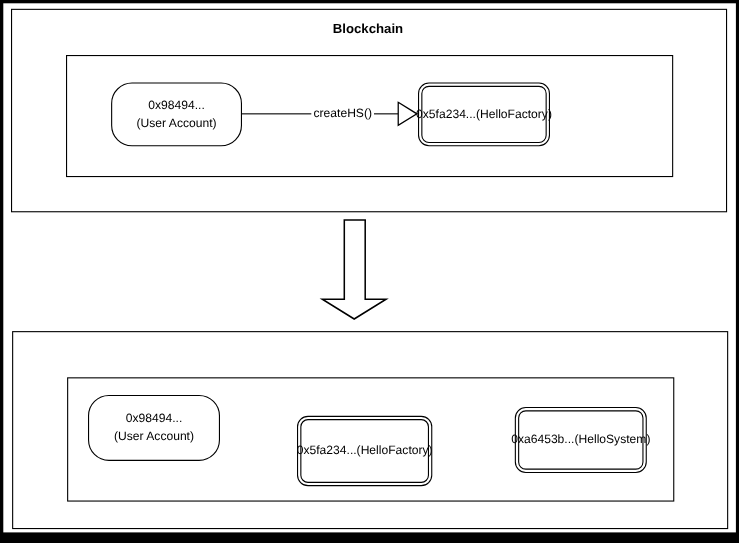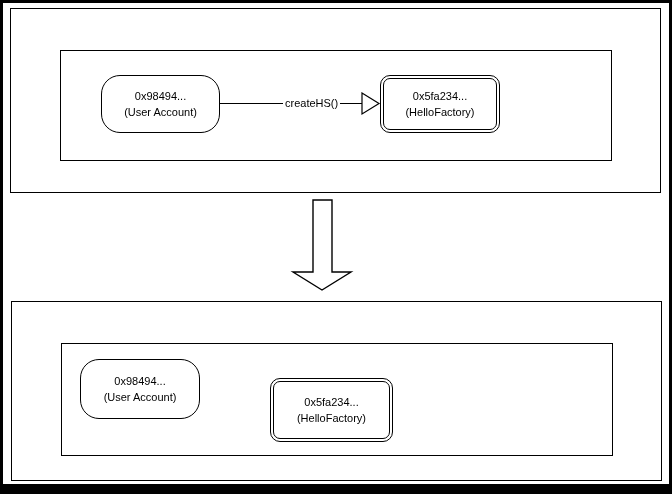--- a/index.html
+++ b/index.html
@@ -12,38 +12,39 @@
   .container-rect{position:absolute;border:1px solid #000;background:#fff;}
   .panel-title{position:absolute;font-size:12px;font-weight:bold;text-align:center;}
   .node{
     position:absolute;border:1px solid #000;border-radius:19px;background:#fff;
     display:flex;flex-direction:column;align-items:center;justify-content:center;
     font-size:11px;line-height:16px;text-align:center;box-sizing:border-box;
   }
   .node.double{border-radius:10px;padding:2px;}
   .node.double .inner{
     border:1px solid #000;border-radius:7px;width:100%;height:100%;
-    display:flex;flex-direction:column;align-items:center;justify-content:center;
+    display:flex;flex-direction:row;align-items:center;justify-content:center;
     box-sizing:border-box;
   }
   .edge-line{position:absolute;border-top:1px solid #000;height:0;}
   .edge-label{
     position:absolute;font-size:11px;line-height:13px;background:#fff;
     text-align:center;padding:0 2px;white-space:nowrap;
   }
   .abs-svg{position:absolute;display:block;}
 </style>
 </head>
 <body>
 
 <div id="stage">
   <div id="sheet">
 
     <div class="panel" style="left:7px;top:5px;width:649px;height:183px;"></div>
 
+    <div class="panel-title" style="left:7px;top:16px;width:649px;">Blockchain</div>
 
     <div class="container-rect" style="left:57px;top:47px;width:550px;height:109px;"></div>
 
     <div class="node" style="left:98px;top:72px;width:119px;height:58px;">
       <div>0x98494...</div>
       <div>(User Account)</div>
     </div>
 
     <div class="edge-line" style="left:217px;top:100px;width:142px;"></div>
     <div class="edge-label" style="left:280px;top:94px;">createHS()</div>
@@ -71,15 +72,21 @@
       <div>(User Account)</div>
     </div>
 
     <div class="node double" style="left:267px;top:375px;width:123px;height:64px;">
       <div class="inner">
         <div>0x5fa234...</div>
         <div>(HelloFactory)</div>
       </div>
     </div>
 
+    <div class="node double" style="left:465px;top:367px;width:120px;height:60px;">
+      <div class="inner">
+        <div>0xa6453b...</div>
+        <div>(HelloSystem)</div>
+      </div>
+    </div>
 
   </div>
 </div>
 
 </body></html>

